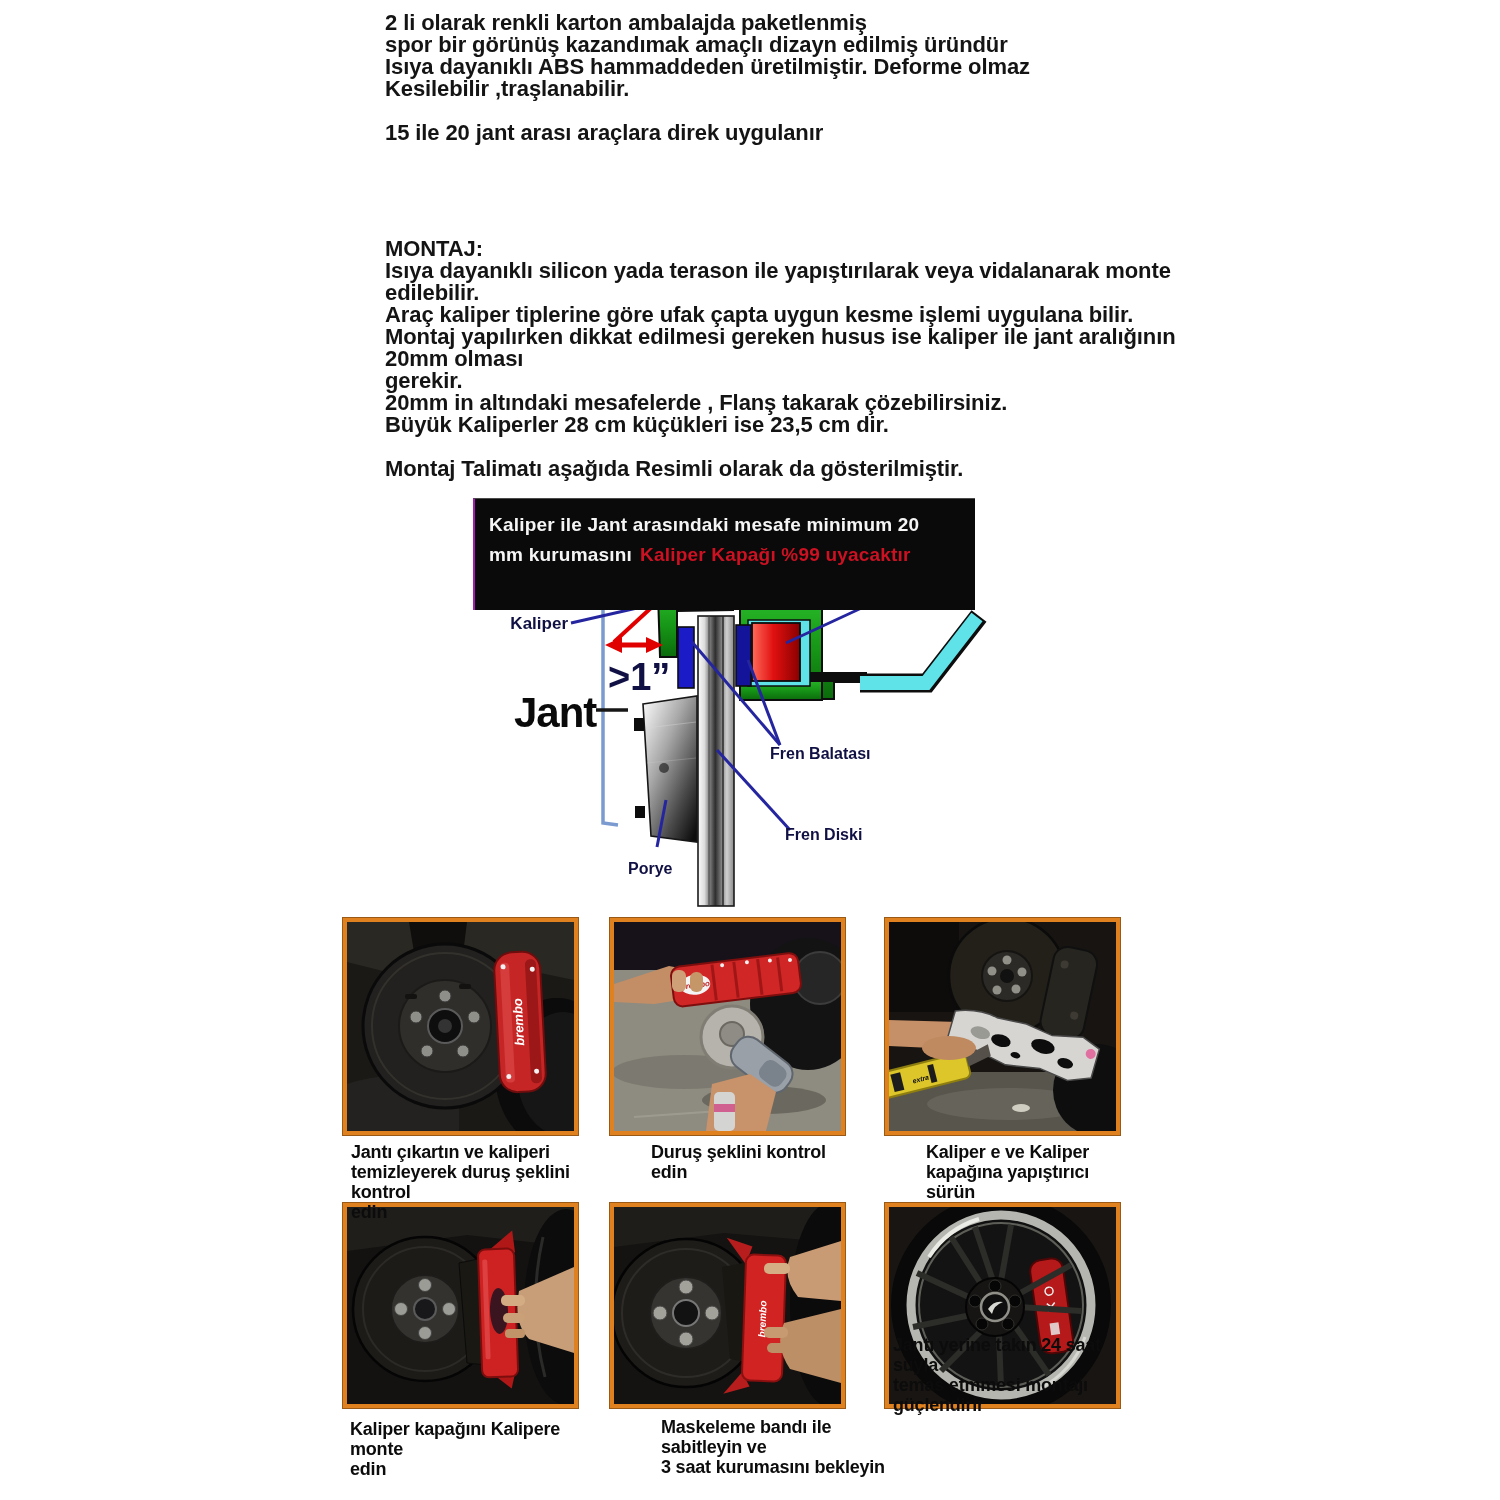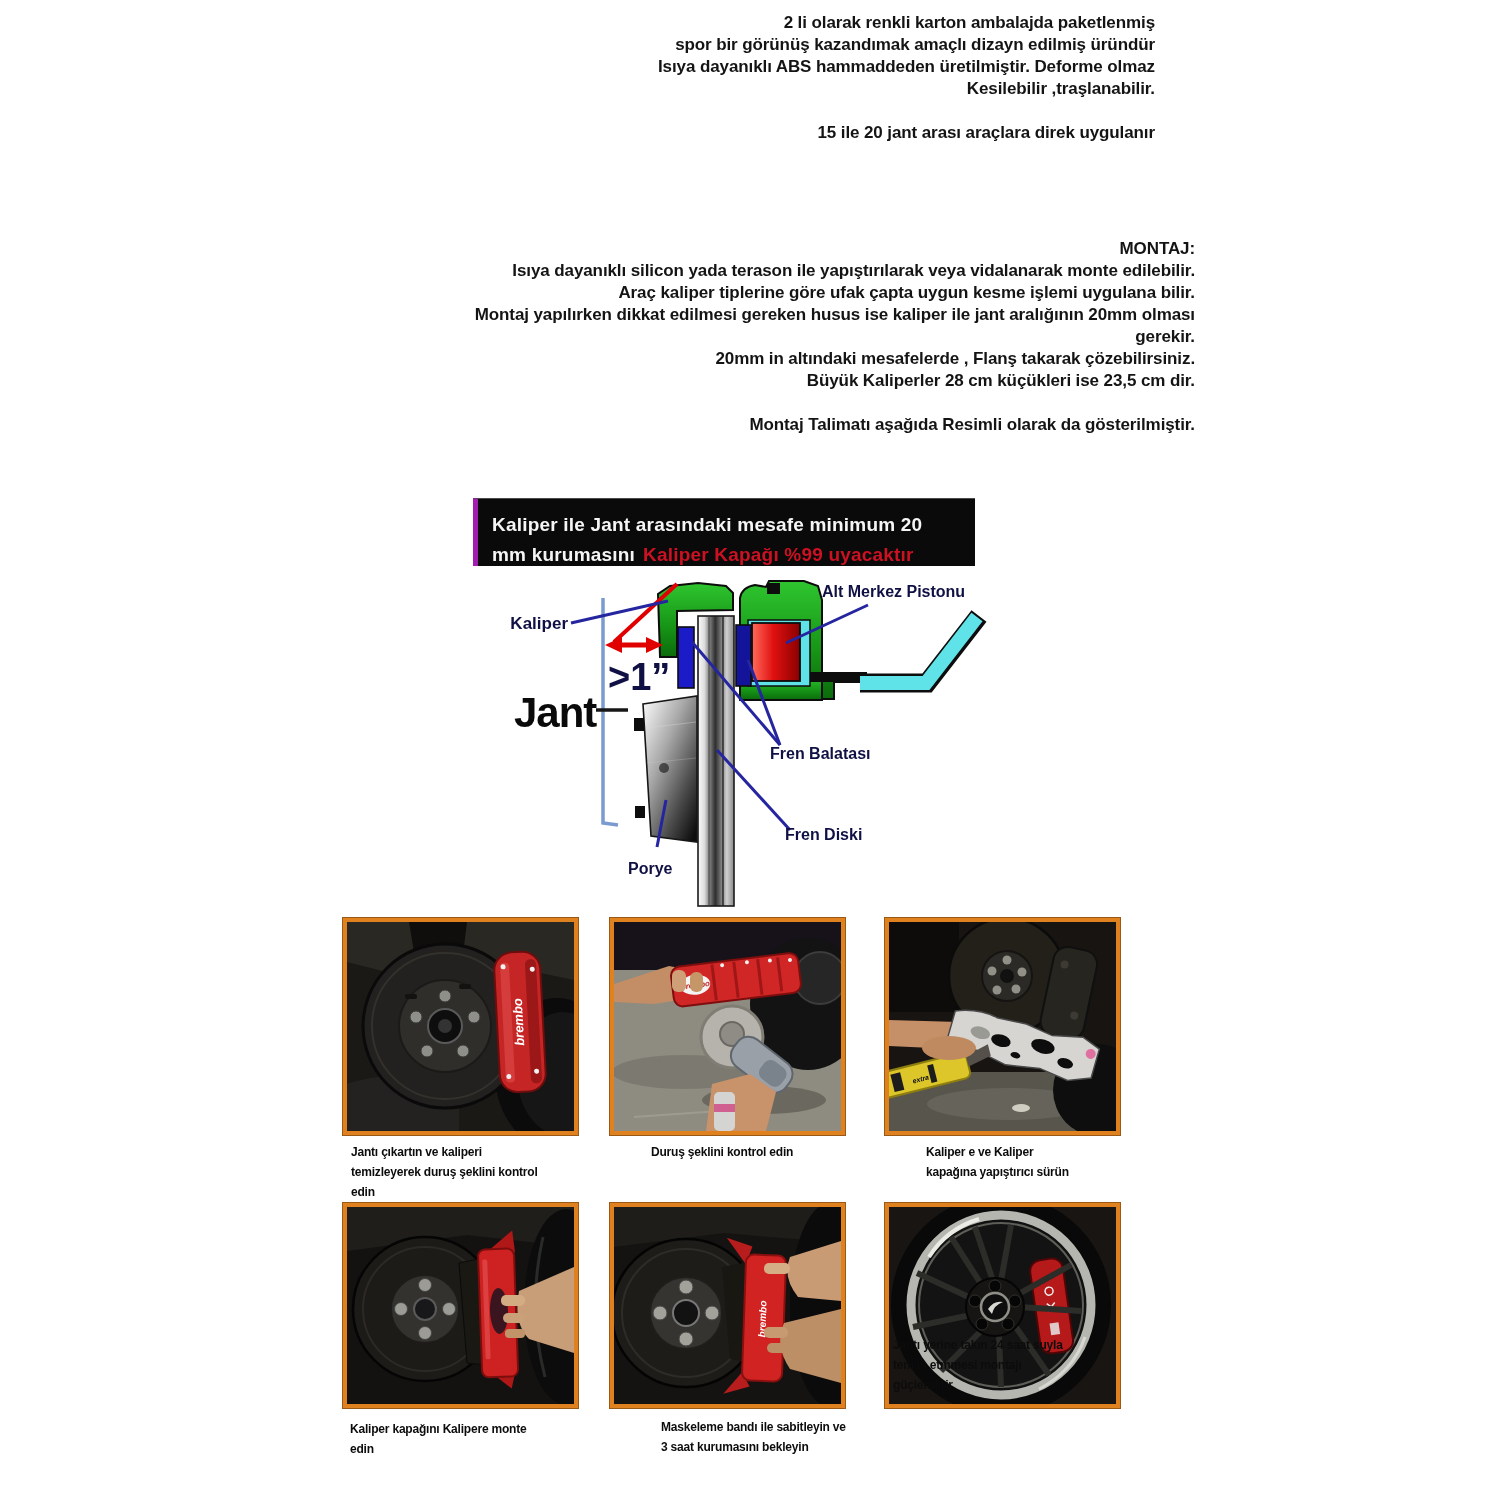--- a/index.html
+++ b/index.html
@@ -1,31 +1,31 @@
 <!DOCTYPE html>
 <html><head>
 <meta charset="utf-8">
 <style>
   html,body{margin:0;padding:0;background:#fff;}
   #canvas{position:relative;width:1500px;height:1500px;background:#ffffff;overflow:hidden;
           font-family:"Liberation Sans", sans-serif;color:#111;}
-  .textblock{position:absolute;white-space:pre-line;font-weight:bold;font-size:17px;
-             line-height:22px;letter-spacing:-0.1px;color:#141414;text-align:right;}
+  .textblock{position:absolute;white-space:pre-line;font-weight:bold;font-size:22px;
+             line-height:22px;letter-spacing:-0.1px;color:#141414;}
   .intro{left:385px;top:12px;width:770px;}
   .montaj{left:385px;top:238px;width:810px;}
-  .banner{position:absolute;left:473px;top:498px;width:502px;height:68px;background:#0a0a0a;
+  .banner{position:absolute;left:473px;top:498px;width:502px;height:112px;background:#0a0a0a;
           box-sizing:border-box;padding:11px 0 0 14px;z-index:5;
-          border-top:1px solid #4a4a4a;border-left:5px solid #a21caf;}
+          border-top:1px solid #4a4a4a;border-left:2px solid #a21caf;}
   .banner .bl{font-weight:bold;font-size:19px;line-height:30px;color:#f5f5f5;letter-spacing:0.2px;}
   .banner .red{color:#cc1122;margin-left:8px;}
   .diagram-svg{position:absolute;left:430px;top:578px;width:580px;height:332px;z-index:1;}
   .dlabel{font-family:"Liberation Sans", sans-serif;font-weight:bold;fill:#101044;}
   .photo{position:absolute;border:4px solid #e0811f;outline:1px solid #9a5a16;background:#111;}
   .photo svg{display:block;width:100%;height:100%;}
-  .cap{position:absolute;white-space:pre-line;font-weight:bold;font-size:12px;line-height:20px;
+  .cap{position:absolute;white-space:pre-line;font-weight:bold;font-size:18px;line-height:20px;
        color:#0c0c0c;letter-spacing:-0.2px;}
 </style>
 </head>
 <body>
 
 <div id="canvas">
 
   <div class="textblock intro">2 li olarak renkli karton  ambalajda paketlenmiş
 spor bir görünüş kazandımak amaçlı dizayn edilmiş üründür
  Isıya dayanıklı ABS hammaddeden üretilmiştir. Deforme olmaz

